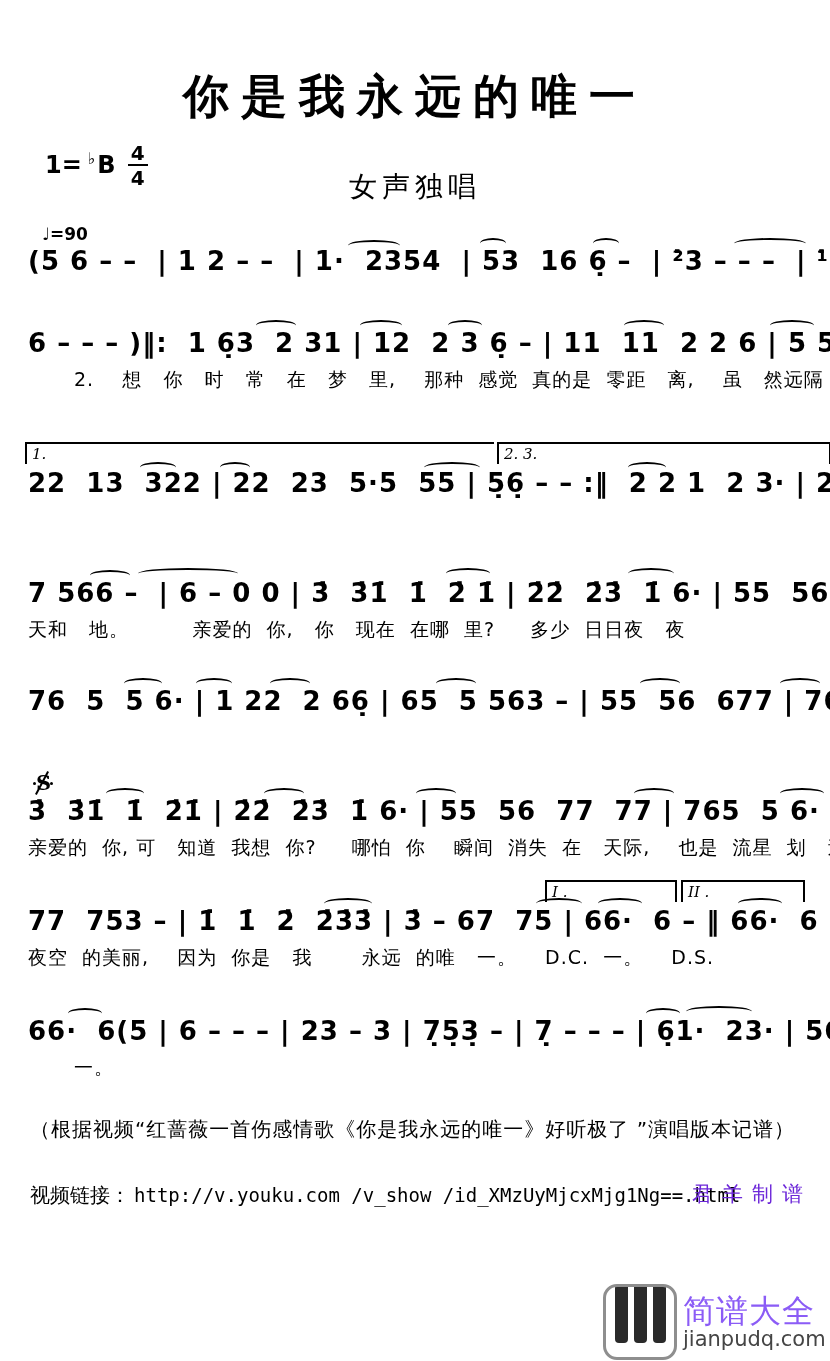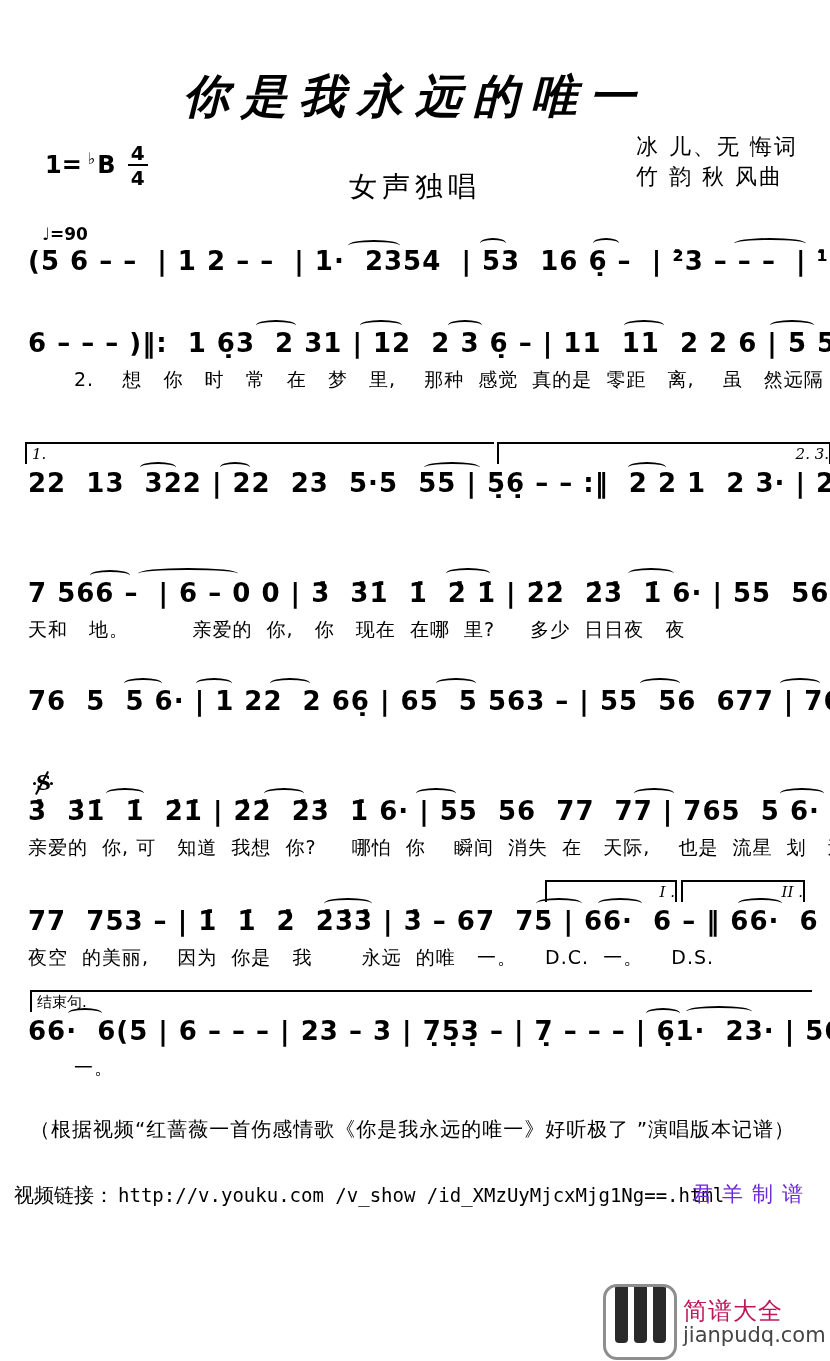--- a/index.html
+++ b/index.html
@@ -1,21 +1,21 @@
 <!DOCTYPE html>
 <html><head>
 <meta charset="utf-8">
 <style>
   html,body{margin:0;padding:0;background:#fff;}
   .page{position:relative;width:830px;height:1361px;background:#fff;color:#000;
         font-family:"DejaVu Sans",sans-serif;overflow:hidden;}
 
   
   .title{position:absolute;top:66px;left:0;width:100%;text-align:center;
-         font-family:"DejaVu Serif",serif;font-weight:bold;font-style:italic;
+         font-family:"DejaVu Serif",serif;font-weight:bold;
          font-size:46px;letter-spacing:12px;}
   .keysig{position:absolute;top:142px;left:45px;font-size:24px;font-weight:bold;
           display:flex;align-items:center;gap:6px;}
   .keysig .flat{font-size:16px;vertical-align:super;position:relative;top:-7px;margin-right:-4px;}
   .timesig{display:inline-flex;flex-direction:column;align-items:center;line-height:1;
            font-size:20px;font-weight:bold;margin-left:6px;}
   .timesig .num{padding:1px 3px;}
   .timesig .den{border-top:2px solid #000;padding:2px 3px 0;}
   .credits{position:absolute;top:132px;right:32px;text-align:left;
            font-size:22px;line-height:1.35;letter-spacing:2px;}
@@ -29,72 +29,68 @@
             font-family:"DejaVu Sans",sans-serif;}
   .lyrics{font-size:19px;white-space:pre;margin-top:9px;letter-spacing:1px;
           font-family:"DejaVu Sans",sans-serif;}
   .lyrics.ind{margin-left:46px;}
   .arc{position:absolute;height:9px;border-top:2px solid #000;
        border-radius:50% 50% 0 0;}
 
   
   .bracket{position:absolute;border-top:2px solid #000;height:20px;}
   .bracket.lt{border-left:2px solid #000;}
-  .bracket.rt{border-right:2px solid #000;text-align:right;}
+  .bracket.rt{border-right:2px solid #000;}
   .bracket .blabel{display:inline-block;font-family:"DejaVu Serif",serif;
        font-style:italic;font-size:15px;margin:0 0 0 5px;line-height:1.2;}
   .bracket .blabel.cjk{font-style:normal;font-family:"DejaVu Sans",sans-serif;font-size:15px;}
 
   
   .segno{position:absolute;width:20px;height:26px;}
   .segno .s{position:absolute;left:3px;top:0;font-family:"DejaVu Serif",serif;
             font-weight:bold;font-size:21px;line-height:22px;}
   .segno .slash{position:absolute;left:8px;top:-2px;width:2px;height:26px;
                 background:#000;transform:rotate(28deg);}
   .segno .d1,.segno .d2{position:absolute;width:3px;height:3px;background:#000;border-radius:50%;}
   .segno .d1{left:0;top:10px;} .segno .d2{right:0;top:10px;}
 
   
   .note-line{position:absolute;top:1116px;left:30px;width:790px;font-size:20px;letter-spacing:1px;}
-  .video-line{position:absolute;top:1182px;left:14px;font-size:20px;display:flex;align-items:baseline;justify-content:flex-end;}
+  .video-line{position:absolute;top:1182px;left:30px;font-size:20px;display:flex;align-items:baseline;justify-content:flex-end;}
   .video-url{font-family:"DejaVu Sans Mono",monospace;font-size:19px;margin-left:4px;}
   .seal{position:absolute;top:1180px;left:692px;font-size:21px;letter-spacing:9px;
         color:#6d28d9;font-family:"DejaVu Serif",serif;}
 
   
   .watermark{position:absolute;left:603px;top:1284px;display:flex;align-items:center;}
   .piano{width:68px;height:70px;border:3px solid #8e8e8e;border-radius:14px;background:#fff;
          position:relative;overflow:hidden;flex:none;}
   .piano .k{position:absolute;top:-2px;width:13px;height:58px;background:#2a2a2a;border-radius:0 0 4px 4px;}
   .piano .k1{left:9px;} .piano .k2{left:28px;} .piano .k3{left:47px;}
   .wm-text{margin-left:6px;line-height:1;}
-  .wm-brand{font-size:24px;color:#be185d;letter-spacing:1px;}
+  .wm-brand{font-size:32px;color:#8b5cf6;letter-spacing:1px;}
   .wm-domain{font-size:21px;color:#454545;margin-top:2px;font-family:"DejaVu Sans",sans-serif;}
 </style>
 </head>
 <body>
 
 <div class="page">
 
   <div class="title">你是我永远的唯一</div>
 
   <div class="keysig">
     <span>1=</span>
       <span class="flat">♭</span>
       <span>B</span>
     <span class="timesig">
       <span class="num">4</span>
       <span class="den">4</span>
     </span>
   </div>
 
-  <div class="credits">
-    <div>冰  儿、无  悔词</div>
-    <div>竹  韵  秋  风曲</div>
-  </div>
 
   <div class="subtitle">女声独唱</div>
 
   <div class="tempo">♩=90</div>
 
   <div class="system" style="top:246px;">
     <div class="arc" style="left:320px;top:-6px;width:52px;"></div>
     <div class="arc" style="left:452px;top:-8px;width:26px;"></div>
     <div class="arc" style="left:565px;top:-8px;width:26px;"></div>
     <div class="arc" style="left:706px;top:-8px;width:72px;"></div>
@@ -170,23 +166,20 @@
 
   <div class="system" style="top:906px;">
     <div class="arc" style="left:296px;top:-8px;width:48px;"></div>
     <div class="arc" style="left:508px;top:-8px;width:46px;"></div>
     <div class="arc" style="left:570px;top:-8px;width:44px;"></div>
     <div class="arc" style="left:710px;top:-8px;width:44px;"></div>
     <div class="notation">77  753 – | 1̇  1̇  2̇  2̇3̇3̇ | 3̇ – 67  75 | 66·  6 – ‖ 66·  6 – ‖</div>
     <div class="lyrics">夜空  的美丽,    因为  你是   我       永远  的唯   一。    D.C.  一。    D.S.</div>
   </div>
 
-  <div class="bracket lt" style="left:30px;top:990px;width:780px;">
-    <span class="blabel cjk">结束句.</span>
-  </div>
 
   <div class="system" style="top:1016px;">
     <div class="arc" style="left:40px;top:-8px;width:34px;"></div>
     <div class="arc" style="left:618px;top:-8px;width:34px;"></div>
     <div class="arc" style="left:658px;top:-10px;width:66px;"></div>
     <div class="notation">66·  6(5 | 6 – – – | 23 – 3 | 7̣5̣3̣ – | 7̣ – – – | 6̣1·  23· | 56·6 – | 6 – – –)‖</div>
     <div class="lyrics ind">一。</div>
   </div>
 
   <div class="note-line">（根据视频“红蔷薇一首伤感情歌《你是我永远的唯一》好听极了 ”演唱版本记谱）</div>

